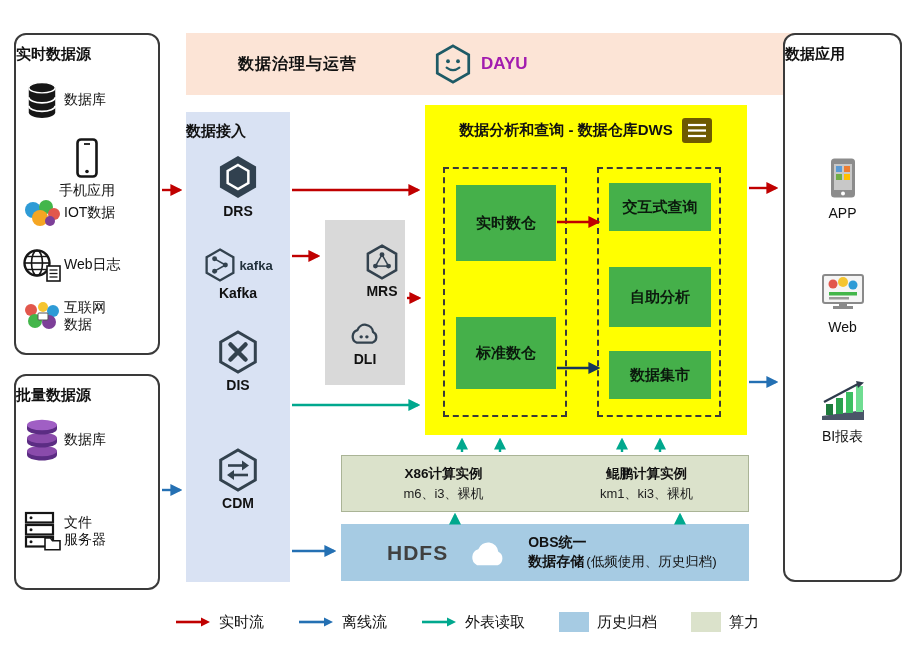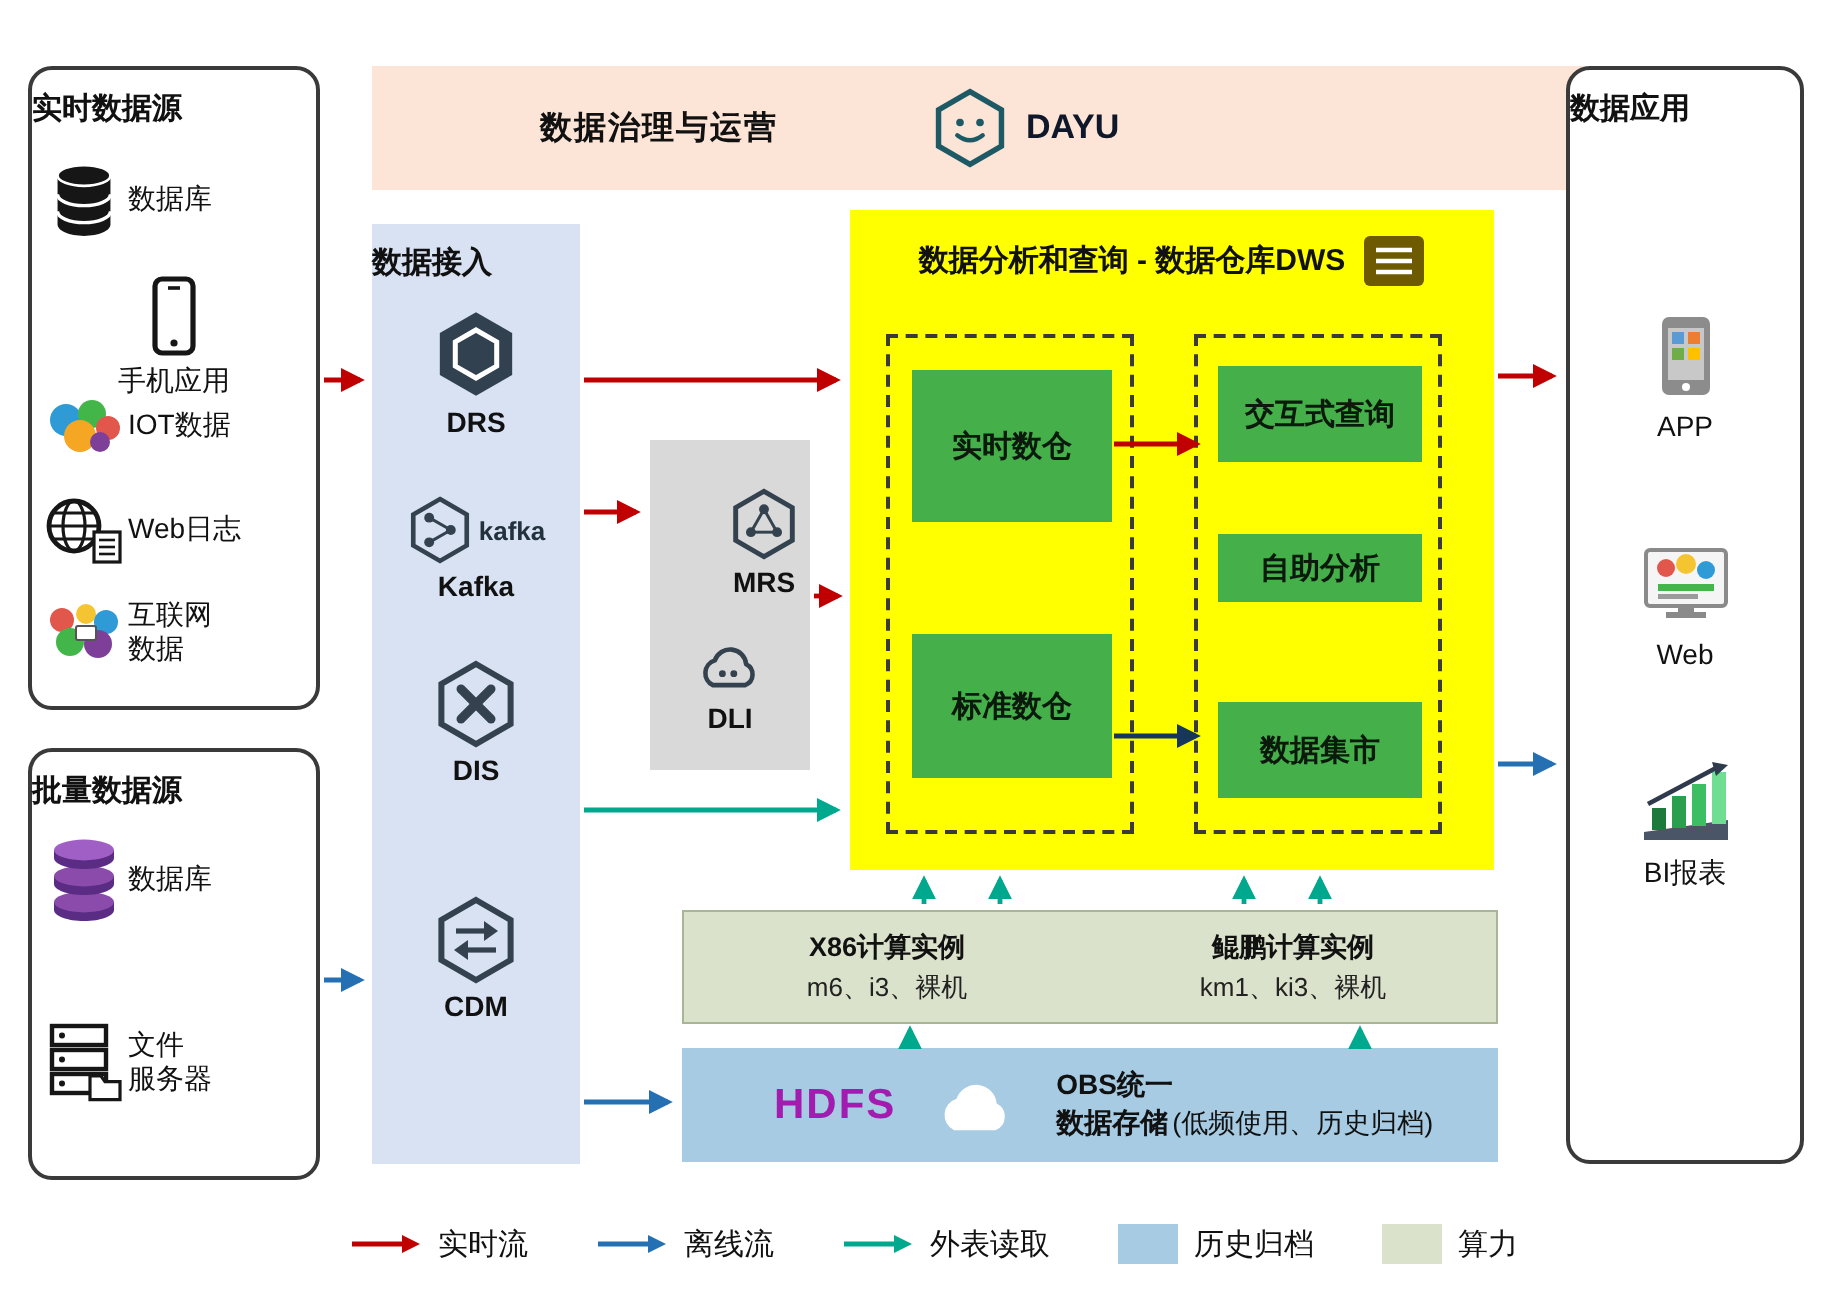--- a/index.html
+++ b/index.html
@@ -15,24 +15,24 @@
   .box-title { text-align: left; font-weight: bold; font-size: 15px; color: #111; padding-top: 10px; }
 
   .src-item { position: absolute; left: 4px; right: 4px; height: 46px; display: flex; align-items: center; gap: 0; }
   .src-item .icwrap { flex: 0 0 44px; display: flex; justify-content: center; }
   .src-label { font-size: 14px; color: #111; line-height: 1.25; white-space: pre-line; }
   .rt0 { top: 42px; } .rt1 { top: 103px; flex-direction: column; } .rt2 { top: 155px; } .rt3 { top: 207px; } .rt4 { top: 258px; }
   .bt0 { top: 41px; } .bt1 { top: 132px; }
 
   
   .banner { position: absolute; left: 186px; top: 33px; width: 641px; height: 62px; background: #fce4d6;
-            display: flex; align-items: center; padding-left: 84px; gap: 76px; }
+            display: flex; align-items: center; padding-left: 52px; gap: 76px; }
   .banner-title { font-weight: bold; font-size: 16px; color: #111; letter-spacing: 1px; }
   .dayu { display: flex; align-items: center; gap: 8px; }
-  .dayu-text { font-weight: bold; font-size: 17px; color: #0f172a; }
+  .dayu-text { font-weight: bold; font-size: 17px; color: #a21caf; }
 
   
   .access { position: absolute; left: 186px; top: 112px; width: 104px; height: 470px; background: #d9e2f3; }
   .svc { position: absolute; left: 0; right: 0; display: flex; flex-direction: column; align-items: center; gap: 3px; }
   .svc-label { font-weight: bold; font-size: 14px; color: #111; }
   .svc.drs { top: 42px; } .svc.kafka { top: 136px; } .svc.dis { top: 218px; } .svc.cdm { top: 336px; }
   .kafka-row { display: flex; align-items: center; gap: 2px; }
   .kafka-logo { font-weight: bold; font-size: 13px; color: #22313c; }
 
   
@@ -43,34 +43,34 @@
   .dws { position: absolute; left: 425px; top: 105px; width: 322px; height: 330px; background: #ffff00; }
   .dws-title-row { display: flex; align-items: center; justify-content: center; gap: 8px; padding-top: 12px; }
   .dws-title { font-weight: bold; font-size: 15px; color: #111; }
   .dashed { position: absolute; top: 62px; width: 124px; height: 250px; border: 2px dashed #3a3a3a; }
   .dashed.lft { left: 18px; } .dashed.rgt { left: 172px; }
   .greenbox { position: absolute; background: #45b04a; display: flex; align-items: center; justify-content: center;
               font-weight: bold; font-size: 15px; color: #0b1a0d; text-align: center; }
   .gb-rt  { left: 11px; top: 16px;  width: 100px; height: 76px; }
   .gb-std { left: 11px; top: 148px; width: 100px; height: 72px; }
   .gb-q1  { left: 10px; top: 14px;  width: 102px; height: 48px; }
-  .gb-q2  { left: 10px; top: 98px;  width: 102px; height: 34px; }
+  .gb-q2  { left: 10px; top: 98px;  width: 102px; height: 60px; }
   .gb-q3  { left: 10px; top: 182px; width: 102px; height: 48px; }
 
   
   .compute { position: absolute; left: 341px; top: 455px; width: 408px; height: 57px; background: #dbe2cb;
              border: 1px solid #aab496; display: flex; }
   .compute-col { flex: 1; display: flex; flex-direction: column; align-items: center; justify-content: center; }
   .c-title { font-weight: bold; font-size: 13.5px; color: #111; }
   .c-sub { font-size: 13px; color: #222; margin-top: 2px; }
 
   
   .hdfs { position: absolute; left: 341px; top: 524px; width: 408px; height: 57px; background: #a6cbe3;
           display: flex; align-items: center; padding-left: 46px; gap: 14px; }
-  .hdfs-label { font-weight: bold; font-size: 21px; color: #a21caf; letter-spacing: 1px; }
+  .hdfs-label { font-weight: bold; font-size: 21px; color: #404040; letter-spacing: 1px; }
   .obs-block { display: flex; flex-direction: column; line-height: 1.35; }
   .obs-line1 { font-weight: bold; font-size: 14px; color: #111; }
   .obs-line2row { display: flex; align-items: baseline; gap: 2px; }
   .obs-line2 { font-weight: bold; font-size: 14px; color: #111; }
   .obs-note { font-size: 13.5px; color: #111; }
 
   
   .app-item { position: absolute; left: 0; right: 0; display: flex; flex-direction: column; align-items: center; gap: 6px; }
   .ap0 { top: 122px; } .ap1 { top: 238px; } .ap2 { top: 345px; }
   .app-label { font-size: 14px; color: #111; }

